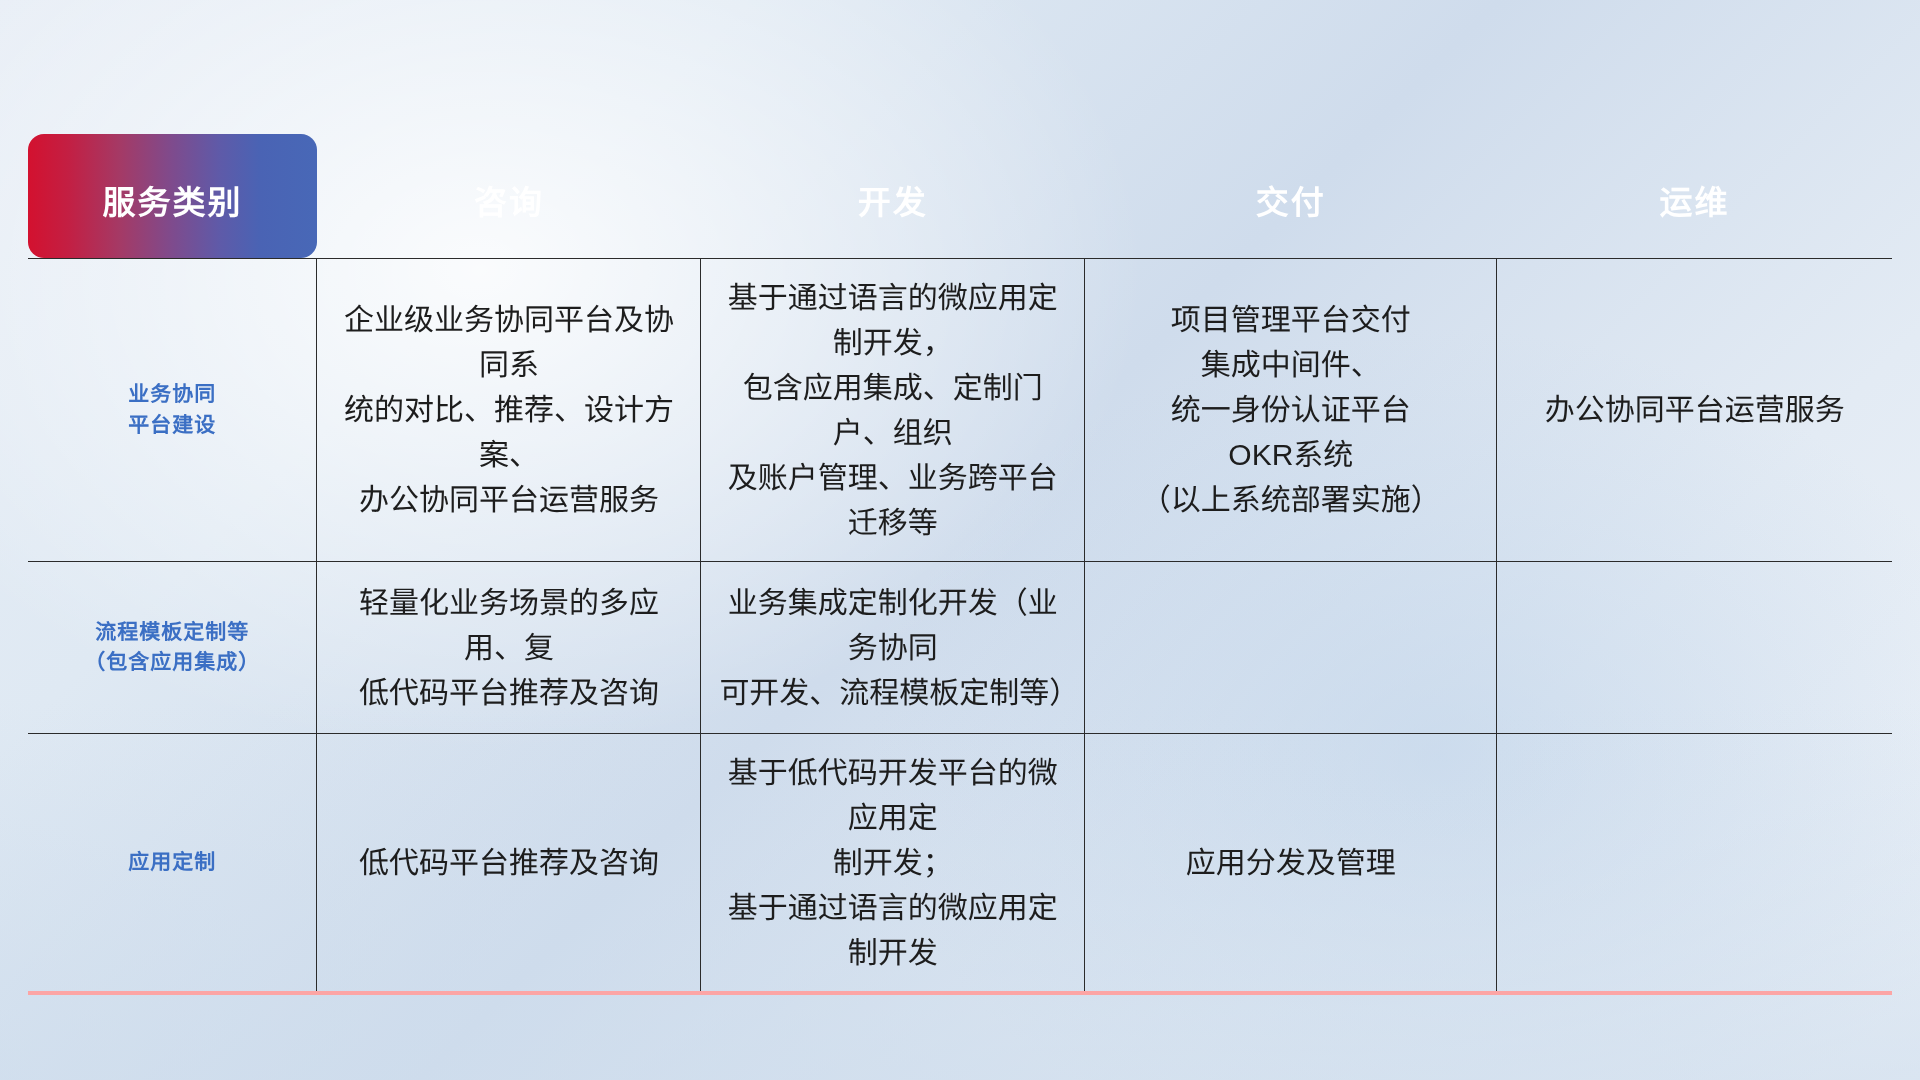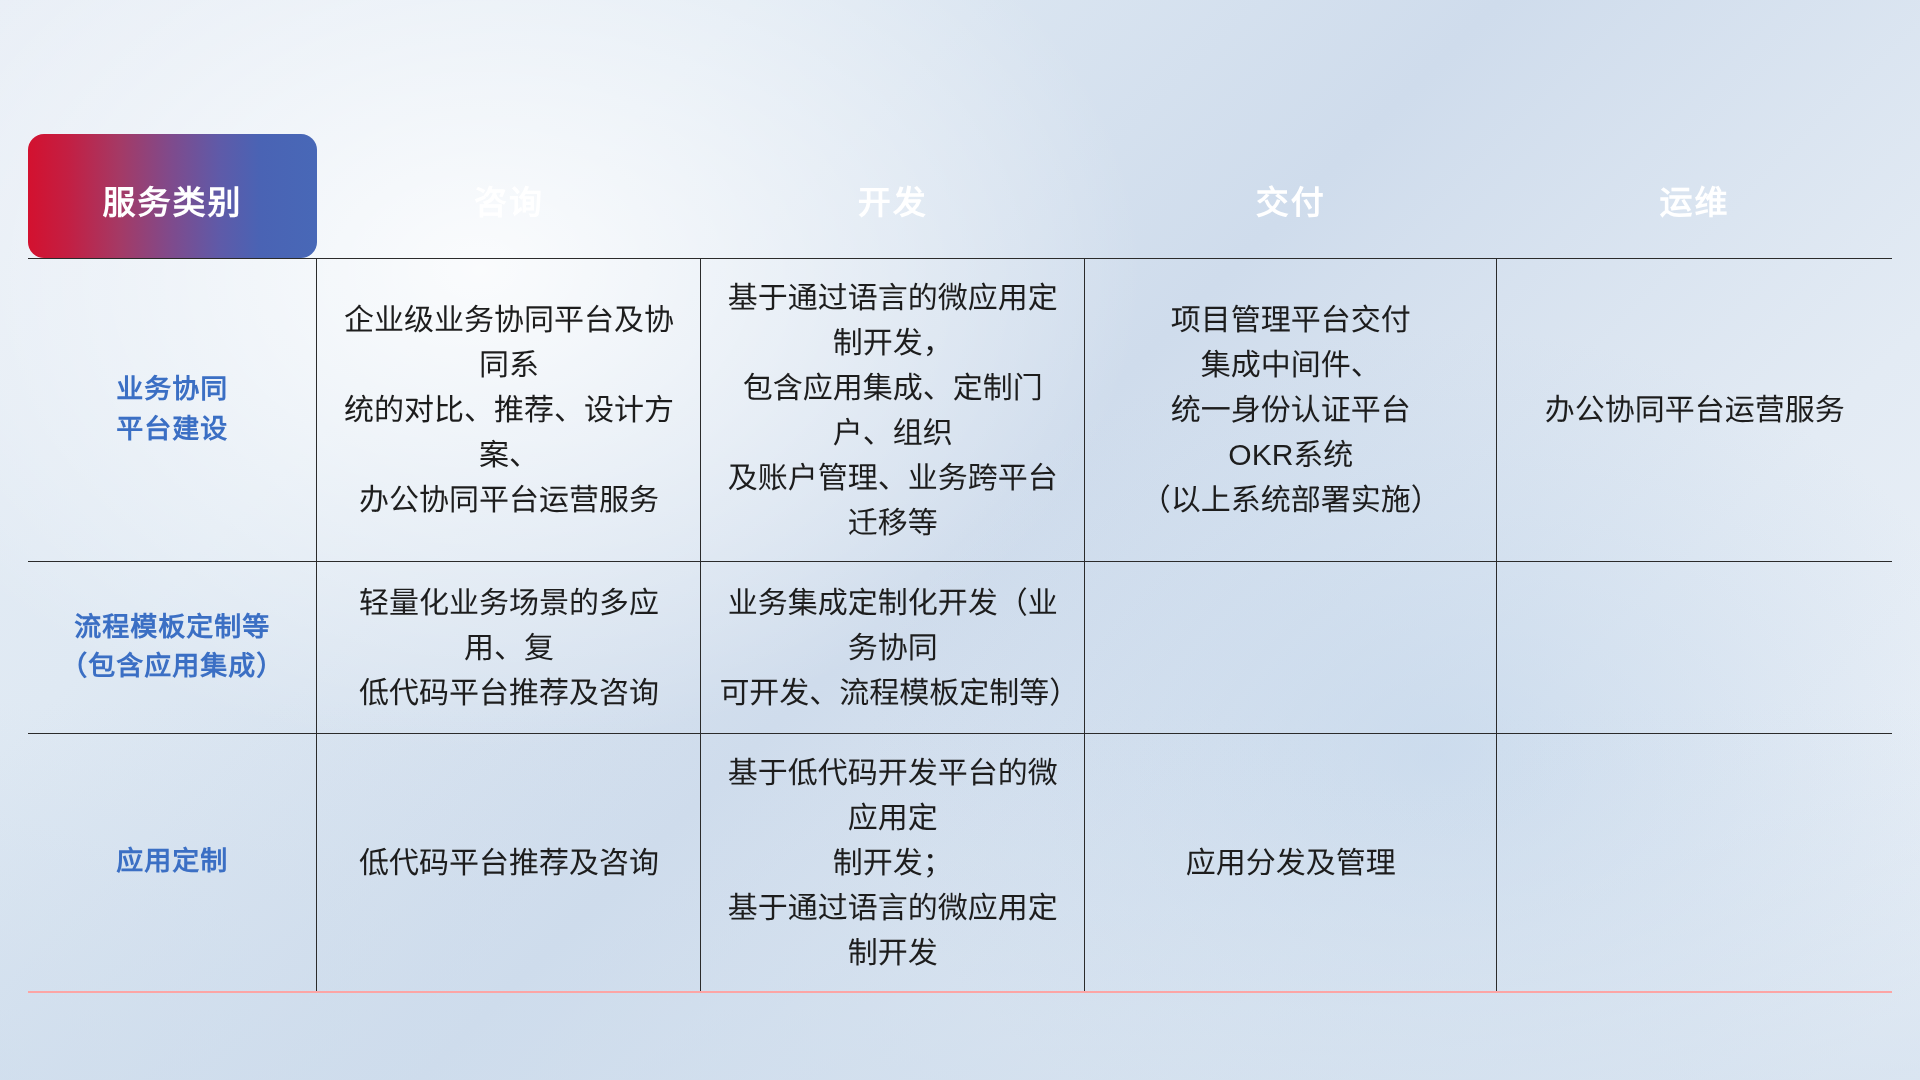--- a/index.html
+++ b/index.html
@@ -97,26 +97,26 @@
     font-size: 30px;
     line-height: 1.5;
     padding: 16px 18px;
     background: transparent;
   }
   
   tbody td + td {
     border-left: 1px solid #2b2b2b;
   }
   tbody tr:last-child td {
-    border-bottom: 2px solid #fca5a5;
+    border-bottom: 4px solid #fca5a5;
   }
   tbody td.cat {
     color: #3b6fc4;
     font-weight: bold;
-    font-size: 27px;
+    font-size: 21px;
     line-height: 1.45;
     letter-spacing: 1px;
     border-left: none;
   }
   tbody tr.r1 { height: 228px; }
   tbody tr.r2 { height: 172px; }
   tbody tr.r3 { height: 196px; }
 
   col.c1 { width: 15.5%; }
   col.c2 { width: 20.6%; }

